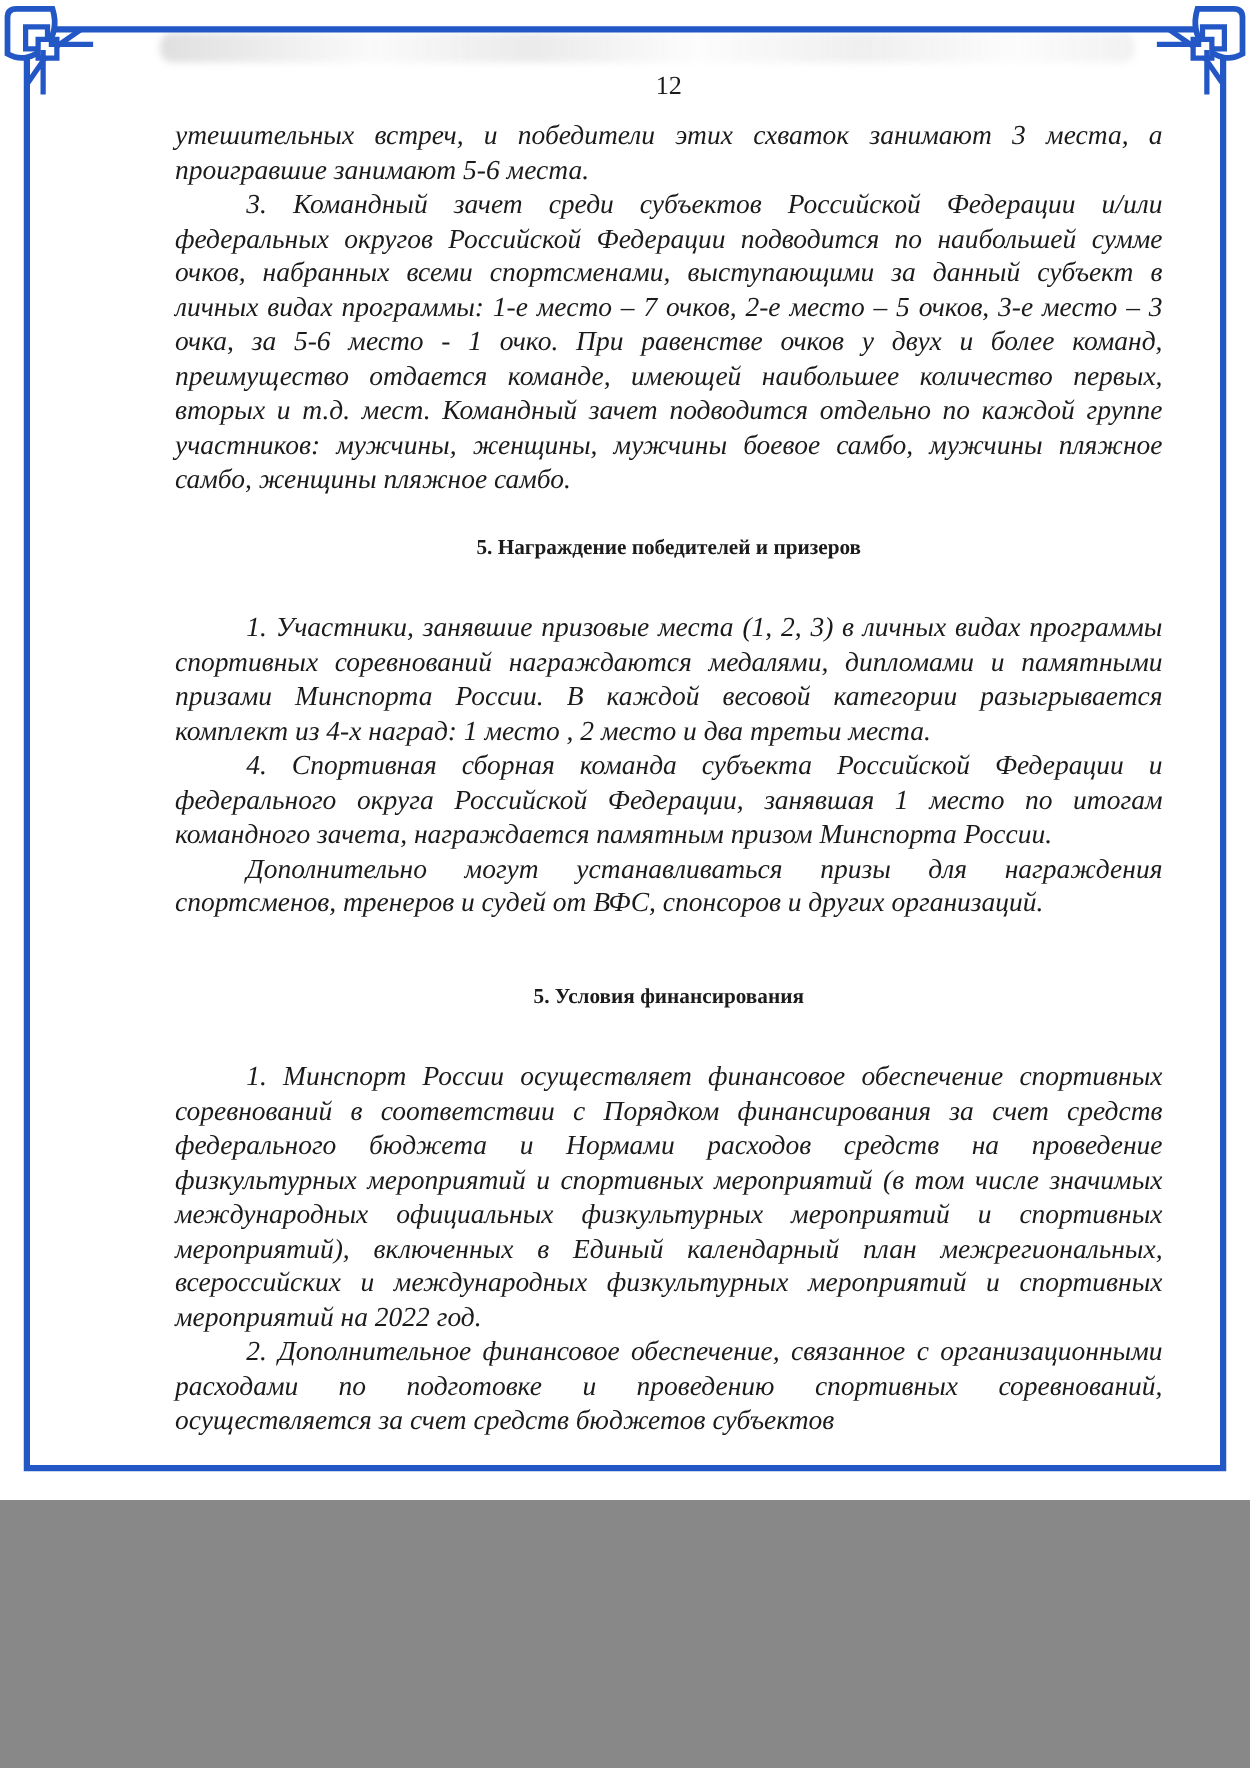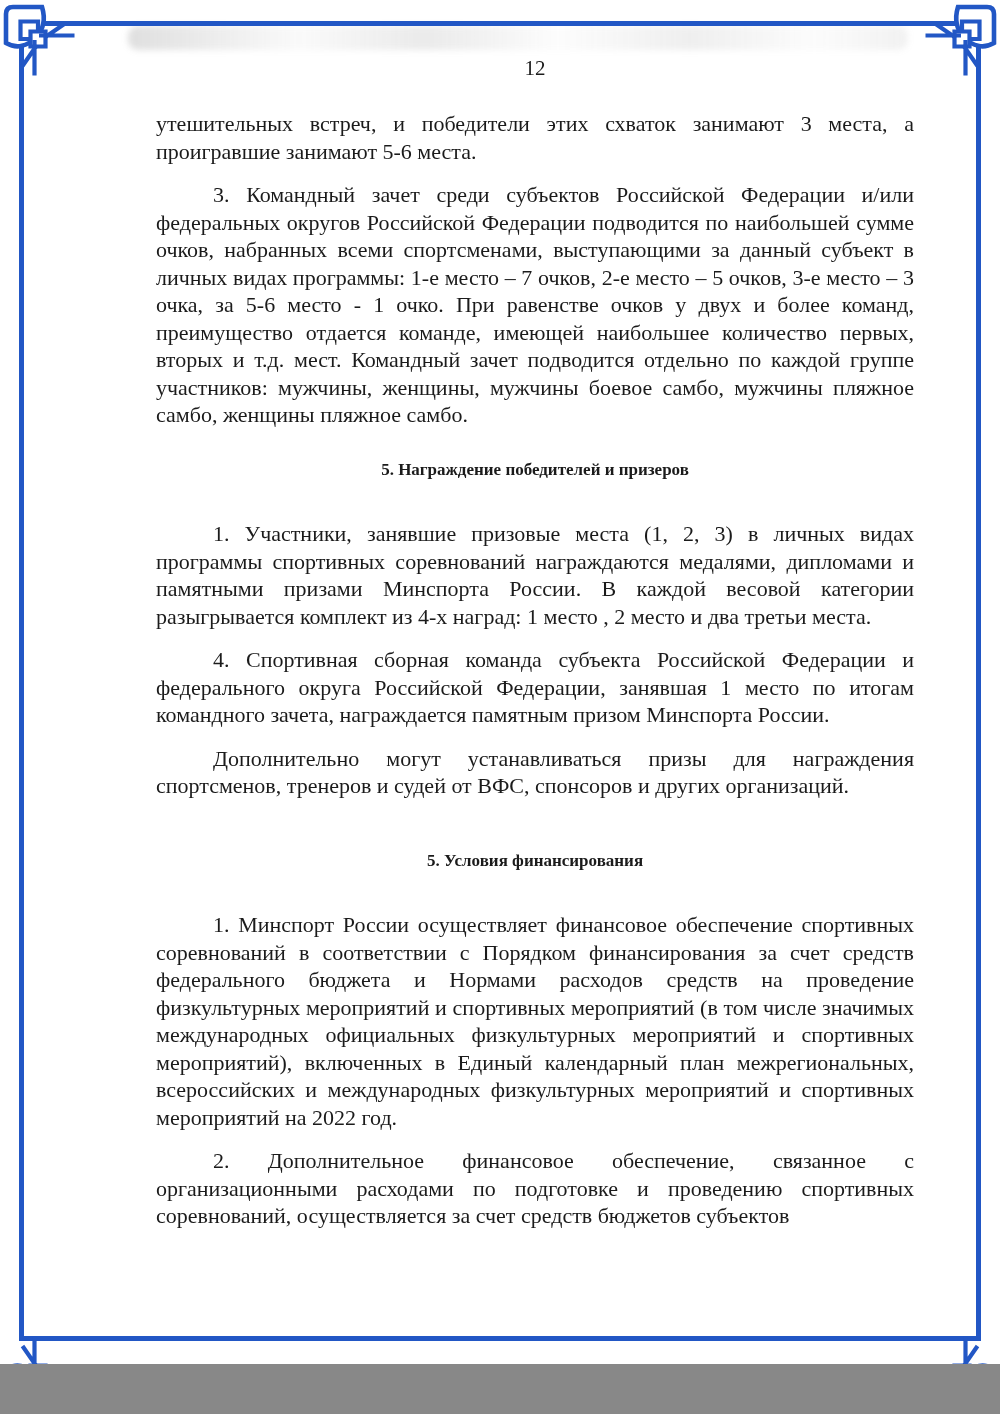--- a/index.html
+++ b/index.html
@@ -1,18 +1,18 @@
 <!DOCTYPE html>
 <html lang="ru"><head>
 <meta charset="utf-8">
 <style>
   html,body{margin:0;padding:0;background:#888;}
   .page{
     position:relative;
-    width:1000px;height:1364px;
+    width:1000px;height:1200px;
     margin:0 auto;
     background:var(--page-bg,#fff);
     overflow:hidden;
     font-family:"Liberation Serif","DejaVu Serif",serif;
     color:var(--text-color,#1b1b1b);
   }
   .frame{
     position:absolute;
     left:19px;top:21px;right:19px;bottom:23px;
     border:5px solid var(--frame-color,#2257c5);
@@ -44,21 +44,21 @@
     left:140px;width:790px;top:56px;
     text-align:center;
     font-size:21px;line-height:24px;
   }
   .content{
     position:absolute;
     left:140px;width:790px;top:94px;
     font-size:22px;line-height:27.5px;
     text-align:justify;
   }
-  .content p{margin:16px;text-indent:57px;}
+  .content p{margin:0;text-indent:57px;font-style:italic;}
   .content p.no-indent{text-indent:0;}
   .content h2{
     margin:27px 0 37px 0;
     font-size:17px;font-weight:bold;
     text-align:center;text-indent:0;
   }
   .content h2.big-gap{margin-top:47px;}
 </style>
 </head>
 <body>

